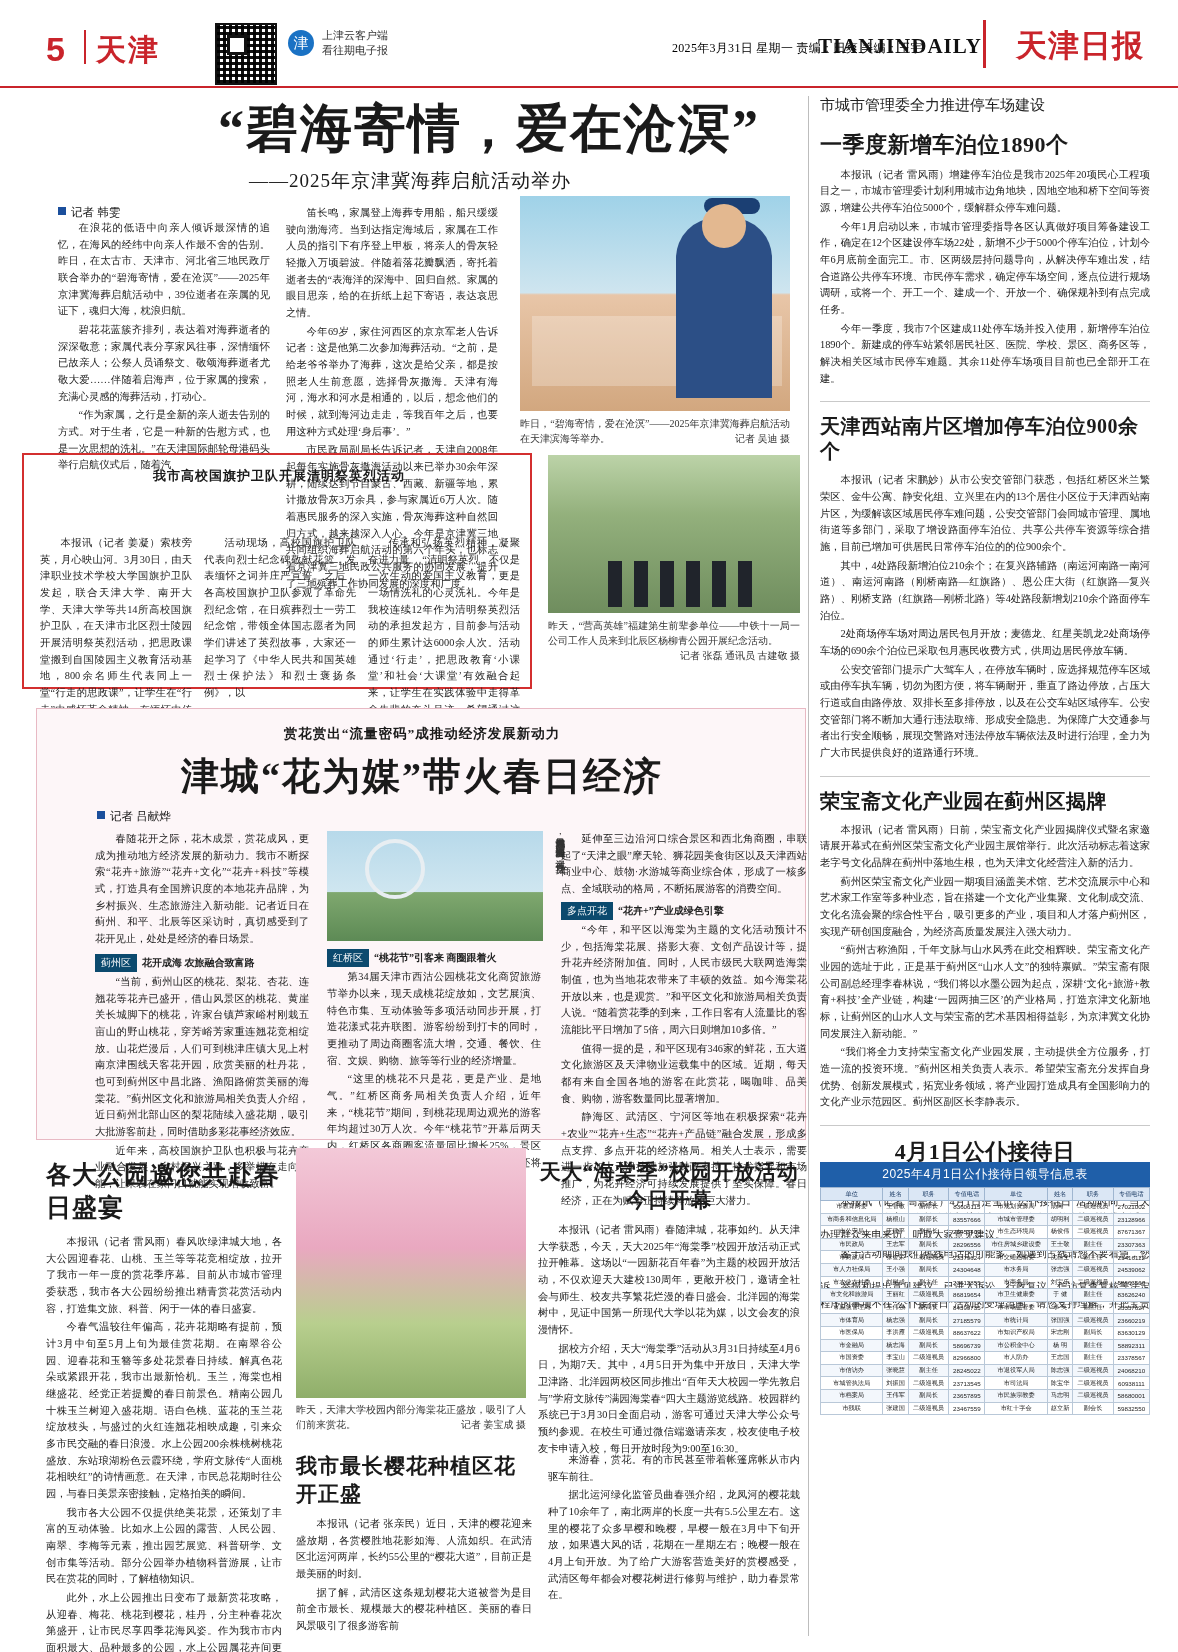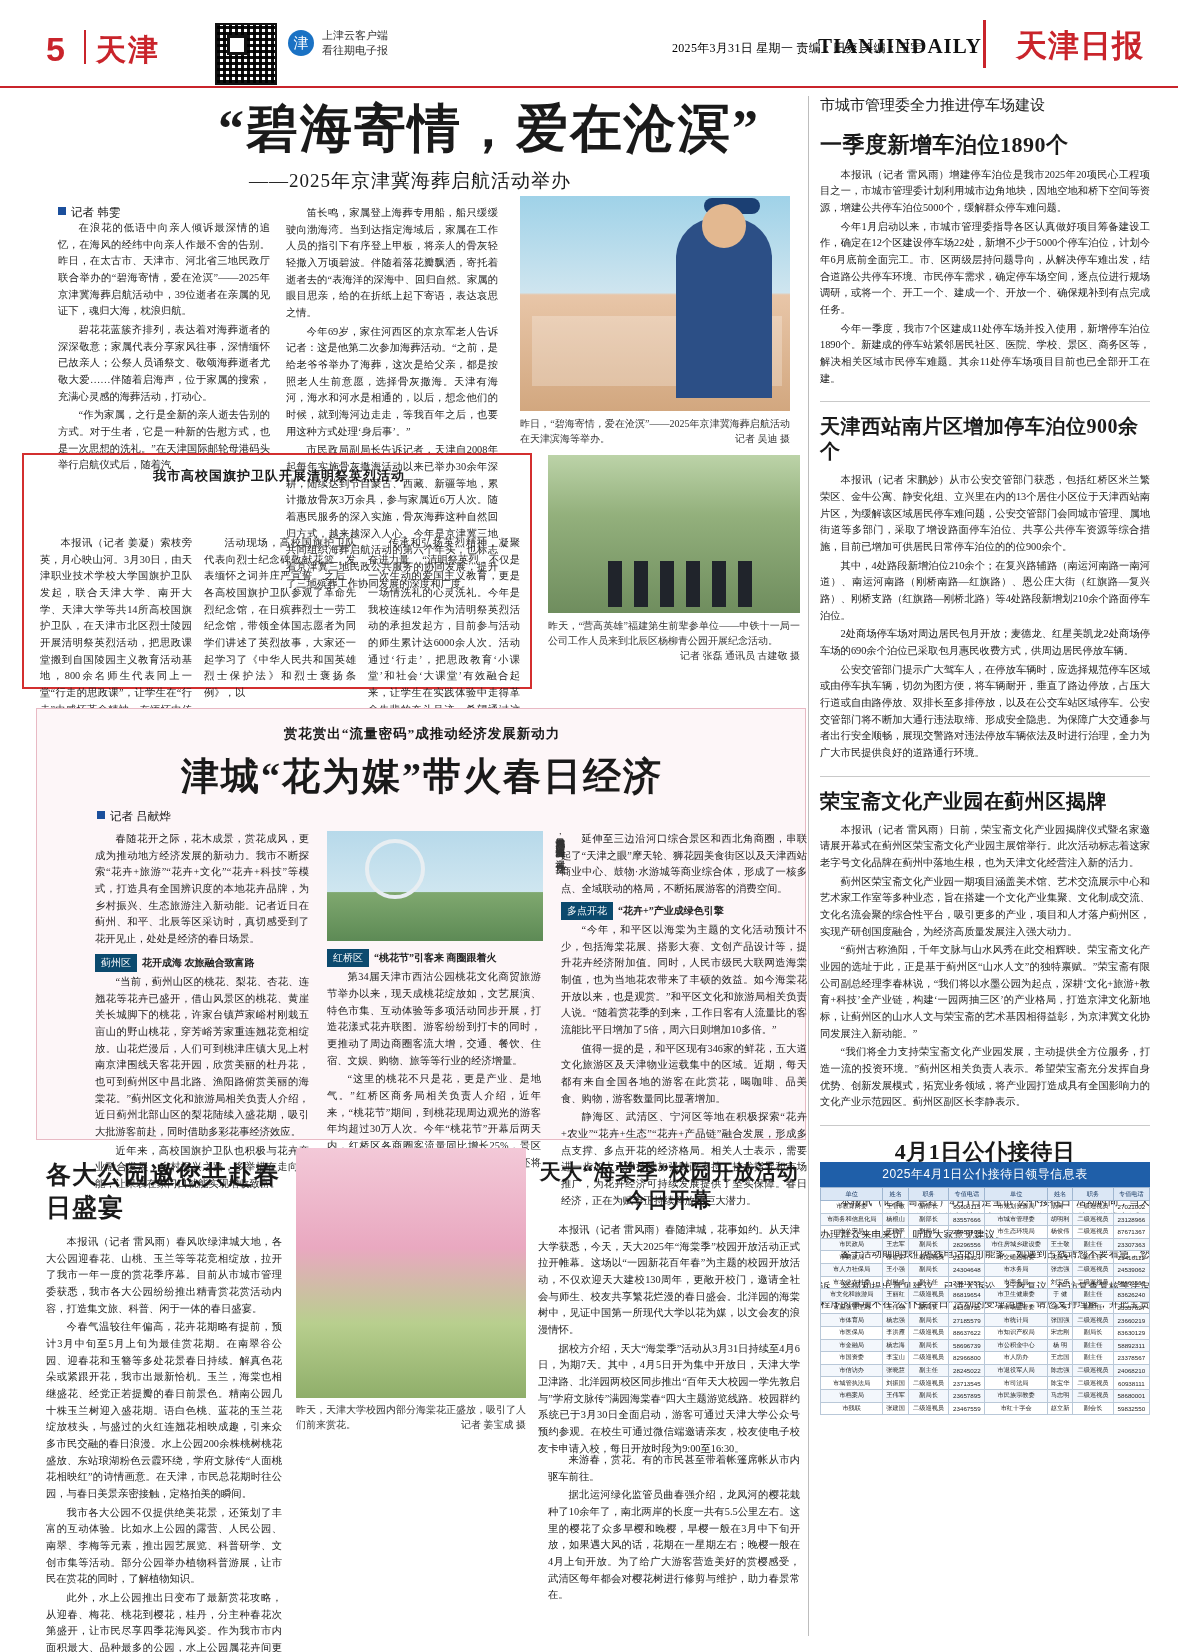--- a/index.html
+++ b/index.html
@@ -249,20 +249,27 @@
   </div>
 
   <div class="s2">
     <h3>天大“海棠季”校园开放活动今日开幕</h3>
     <div class="body">
       <p>本报讯（记者 雷风雨）春随津城，花事如约。从天津大学获悉，今天，天大2025年“海棠季”校园开放活动正式拉开帷幕。这场以“一园新花百年春”为主题的校园开放活动，不仅欢迎天大建校130周年，更敞开校门，邀请全社会与师生、校友共享繁花烂漫的春日盛会。北洋园的海棠树中，见证中国第一所现代大学以花为媒，以文会友的浪漫情怀。</p>
       <p>据校方介绍，天大“海棠季”活动从3月31日持续至4月6日，为期7天。其中，4月5日开为集中开放日，天津大学卫津路、北洋园两校区同步推出“百年天大校园一学先敦启与”学府文脉传”满园海棠春“四大主题游览线路。校园群约系统已于3月30日全面启动，游客可通过天津大学公众号预约参观。在校生可通过微信端邀请亲友，校友使电子校友卡申请入校，每日开放时段为9:00至16:30。</p>
     </div>
   </div>
 
+  <div class="s3">
+    <h3>我市最长樱花种植区花开正盛</h3>
+    <div class="body">
+      <p>本报讯（记者 张亲民）近日，天津的樱花迎来盛放期，各赏樱胜地花影如海、人流如织。在武清区北运河两岸，长约55公里的“樱花大道”，目前正是最美丽的时刻。</p>
+      <p>据了解，武清区这条规划樱花大道被誉为是目前全市最长、规模最大的樱花种植区。美丽的春日风景吸引了很多游客前</p>
+    </div>
+  </div>
 
   <div class="s4 body">
     <p>来游春，赏花。有的市民甚至带着帐篷席帐从市内驱车前往。</p>
     <p>据北运河绿化监管员曲春强介绍，龙凤河的樱花栽种了10余年了，南北两岸的长度一共有5.5公里左右。这里的樱花了众多早樱和晚樱，早樱一般在3月中下旬开放，如果遇大风的话，花期在一星期左右；晚樱一般在4月上旬开放。为了给广大游客营造美好的赏樱感受，武清区每年都会对樱花树进行修剪与维护，助力春景常在。</p>
   </div>
 
   <div class="divline" style="left:808px;top:96px;width:1px;height:1540px;"></div>
 
   <div class="rcol">
     <div>

